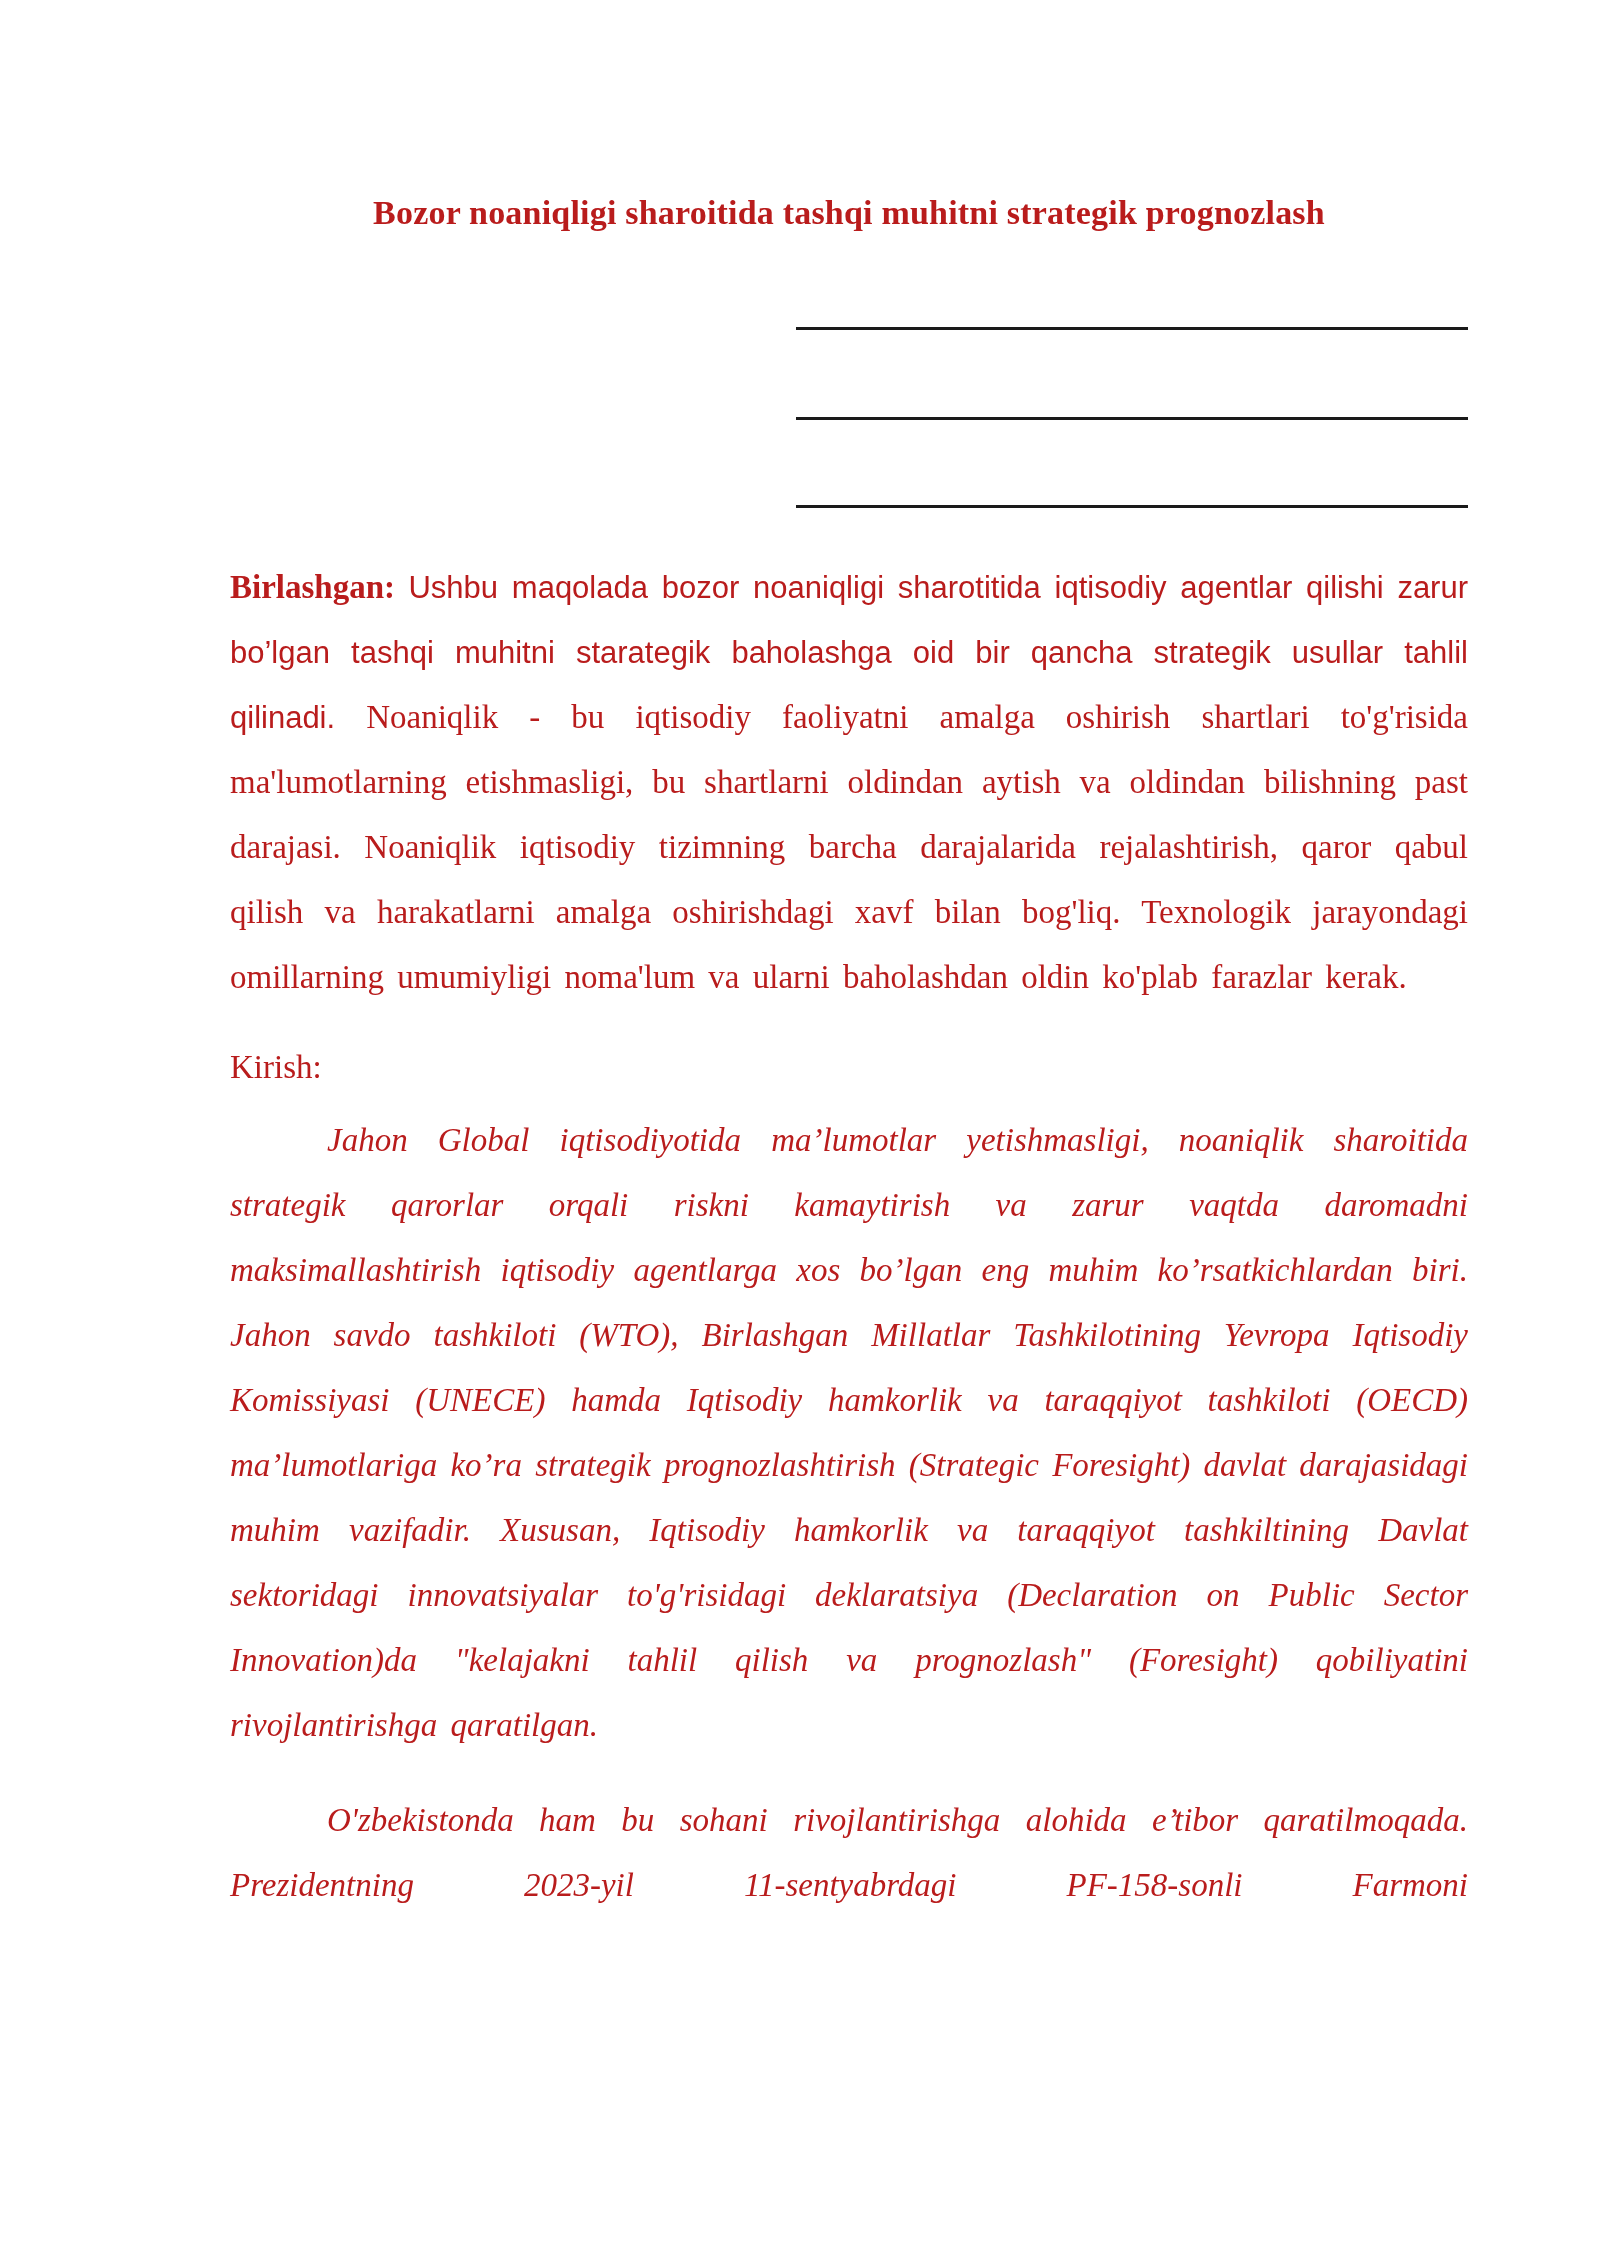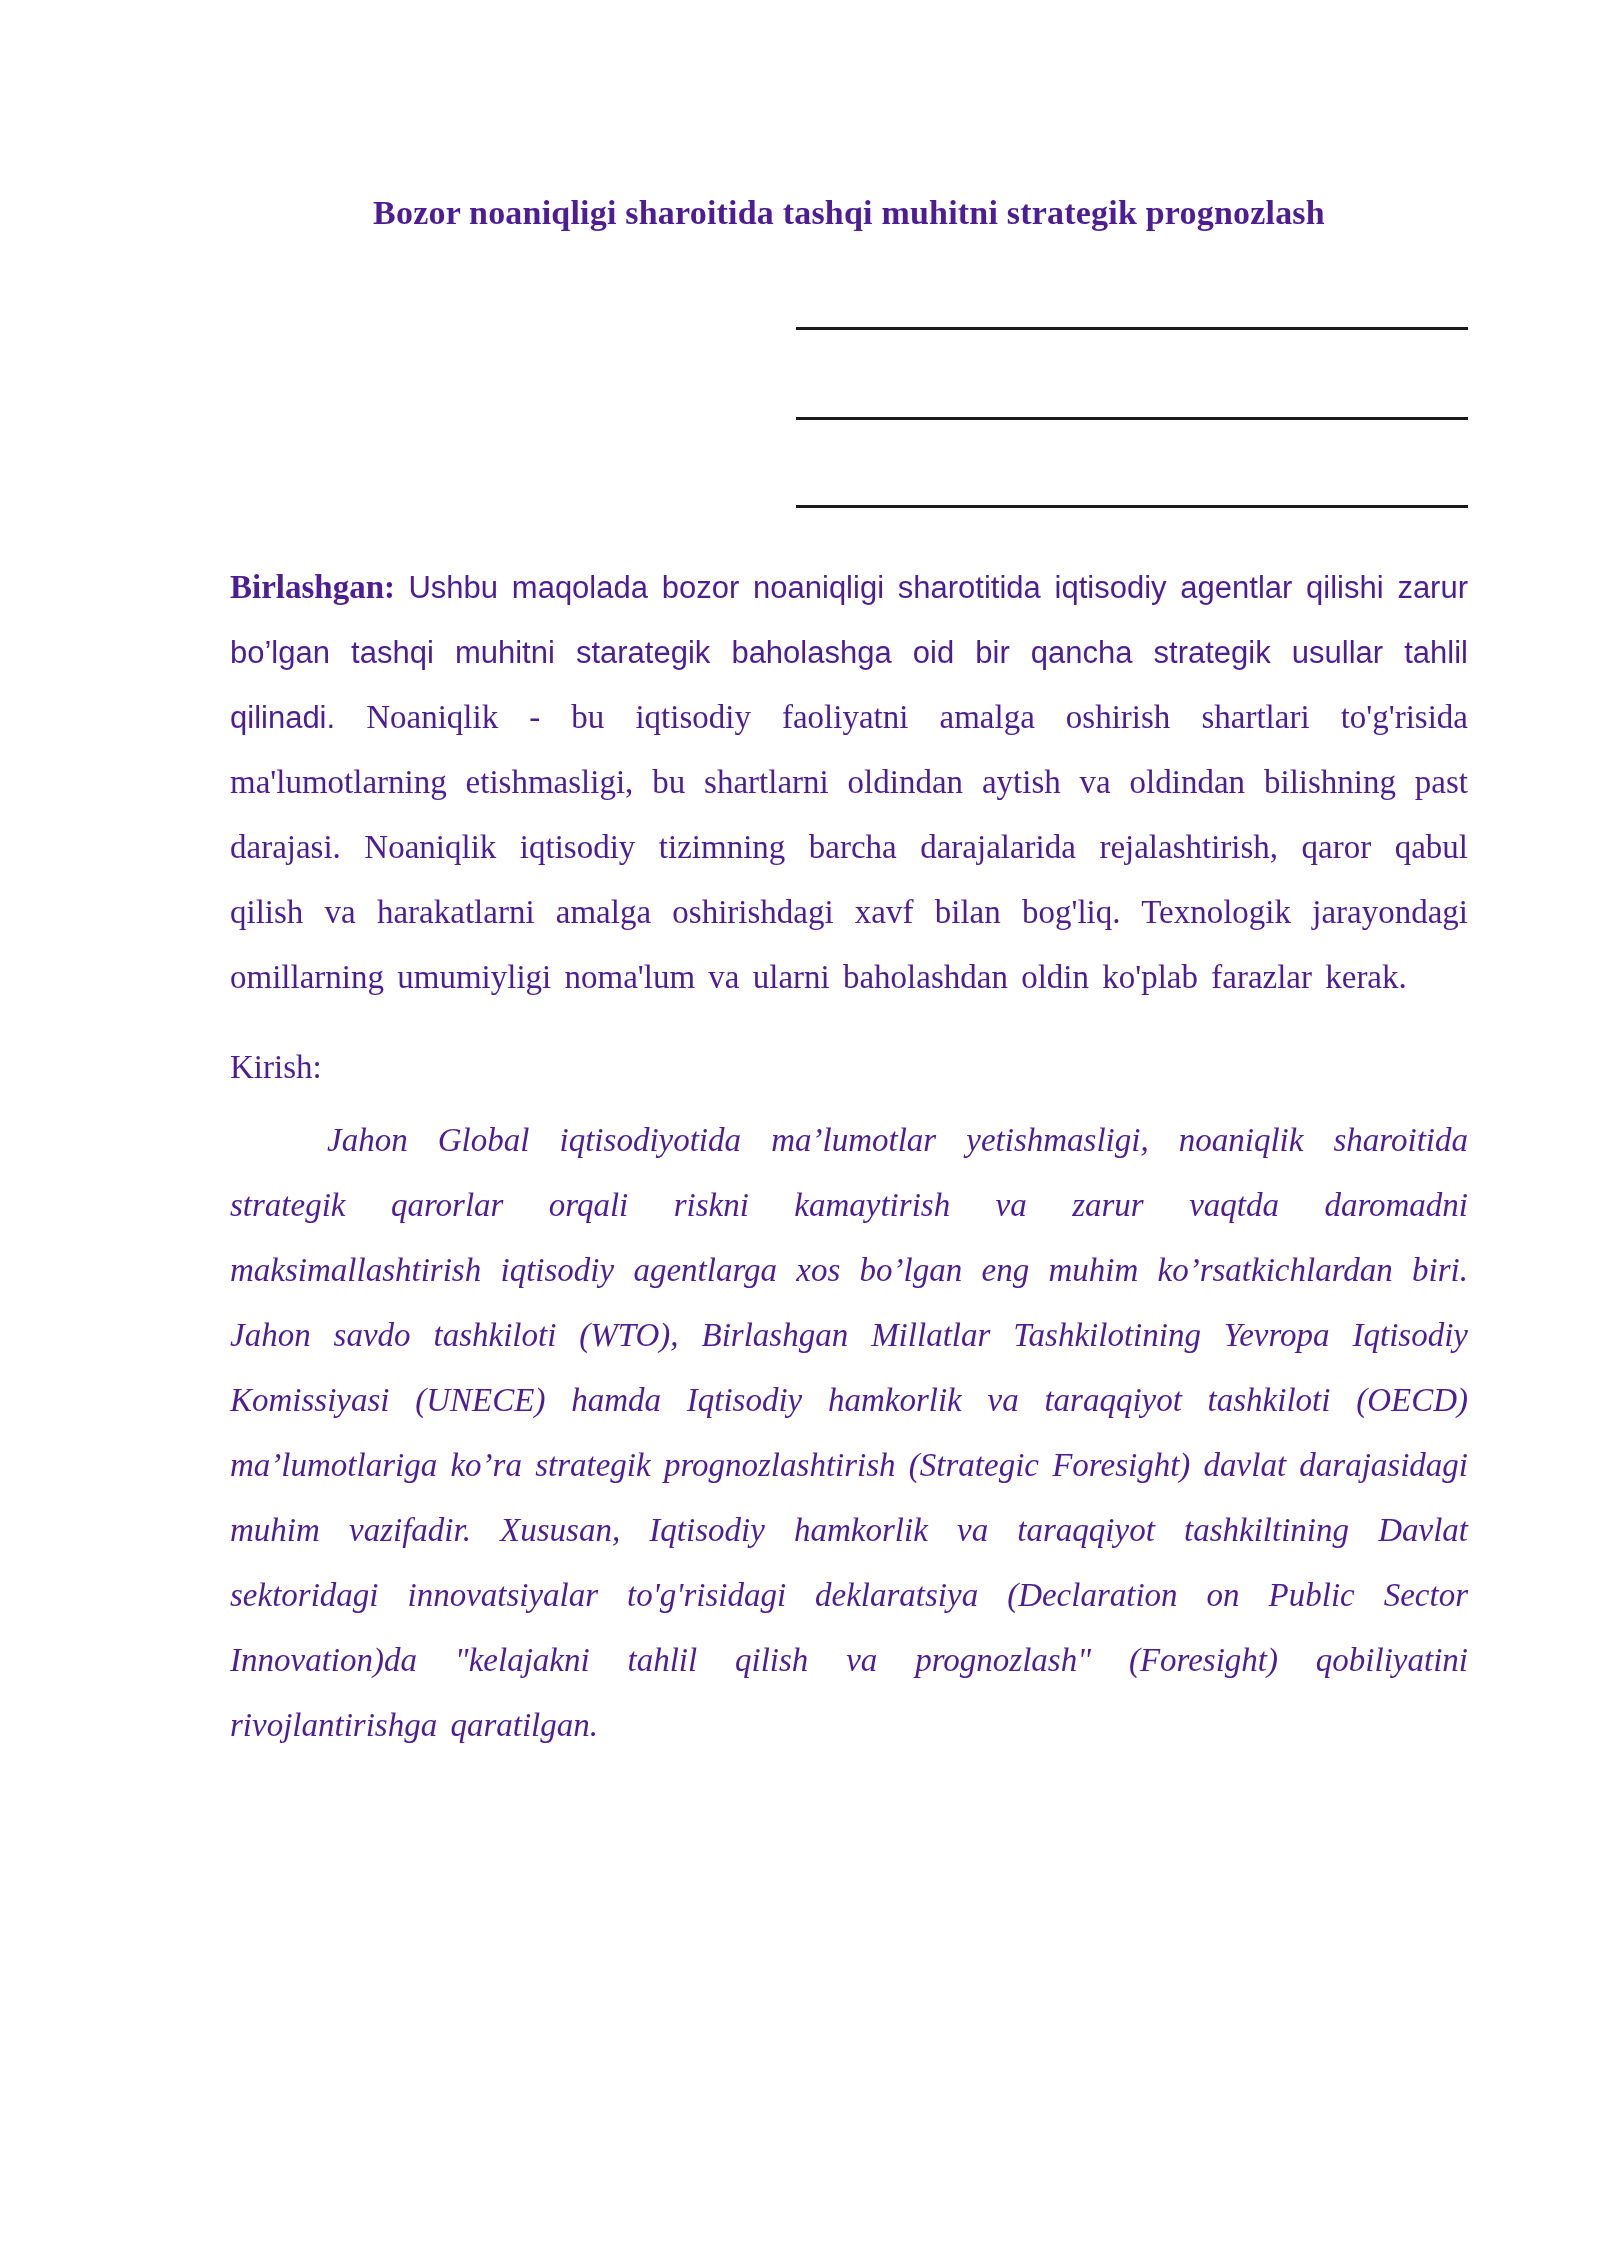--- a/index.html
+++ b/index.html
@@ -5,21 +5,21 @@
   html, body {
     margin: 0;
     padding: 0;
     background: #ffffff;
   }
   .page {
     position: relative;
     width: 1600px;
     height: 2262px;
     background: #ffffff;
-    color: #4c1d95;
+    color: #b91c1c;
     font-family: "Liberation Serif", serif;
     overflow: hidden;
     box-sizing: border-box;
   }
   .content {
     padding: 0 132px 0 230px; 
   }
   .doc-title {
     margin: 0;
     padding-top: 190px;
@@ -90,15 +90,16 @@
       <b class="run-label">Birlashgan:</b>
       <span class="lead-sans">Ushbu maqolada bozor noaniqligi sharotitida iqtisodiy agentlar qilishi zarur bo’lgan tashqi muhitni starategik baholashga oid bir qancha strategik usullar tahlil qilinadi.</span>
       <span>Noaniqlik - bu iqtisodiy faoliyatni amalga oshirish shartlari to'g'risida ma'lumotlarning etishmasligi, bu shartlarni oldindan aytish va oldindan bilishning past darajasi. Noaniqlik iqtisodiy tizimning barcha darajalarida rejalashtirish, qaror qabul qilish va harakatlarni amalga oshirishdagi xavf bilan bog'liq. Texnologik jarayondagi omillarning umumiyligi noma'lum va ularni baholashdan oldin ko'plab farazlar kerak.</span>
     </p>
 
 
     <p class="section-heading">Kirish:</p>
 
     <p class="para body-para first">Jahon Global iqtisodiyotida ma’lumotlar yetishmasligi, noaniqlik sharoitida strategik qarorlar orqali riskni kamaytirish va zarur vaqtda daromadni maksimallashtirish iqtisodiy agentlarga xos bo’lgan eng muhim ko’rsatkichlardan biri. Jahon savdo tashkiloti (WTO), Birlashgan Millatlar Tashkilotining Yevropa Iqtisodiy Komissiyasi (UNECE) hamda Iqtisodiy hamkorlik va taraqqiyot tashkiloti (OECD) ma’lumotlariga ko’ra strategik prognozlashtirish (Strategic Foresight) davlat darajasidagi muhim vazifadir. Xususan, Iqtisodiy hamkorlik va taraqqiyot tashkiltining Davlat sektoridagi innovatsiyalar to'g'risidagi deklaratsiya (Declaration on Public Sector Innovation)da "kelajakni tahlil qilish va prognozlash" (Foresight) qobiliyatini rivojlantirishga qaratilgan.</p>
 
+    <p class="para body-para continued">O'zbekistonda ham bu sohani rivojlantirishga alohida e’tibor qaratilmoqada. Prezidentning 2023-yil 11-sentyabrdagi PF-158-sonli Farmoni</p>
 
   </div>
 </div>
 
 </body></html>

